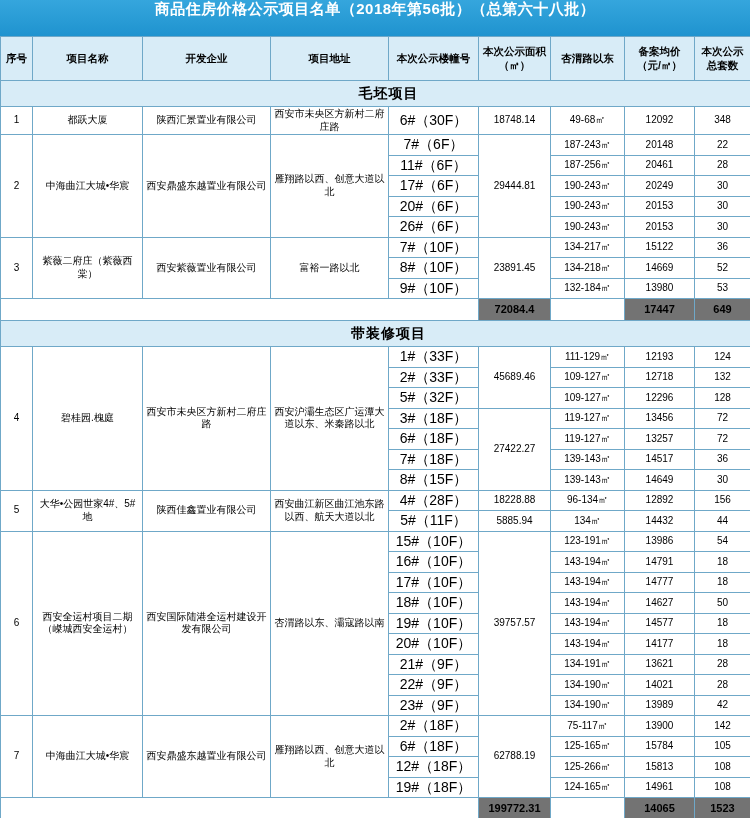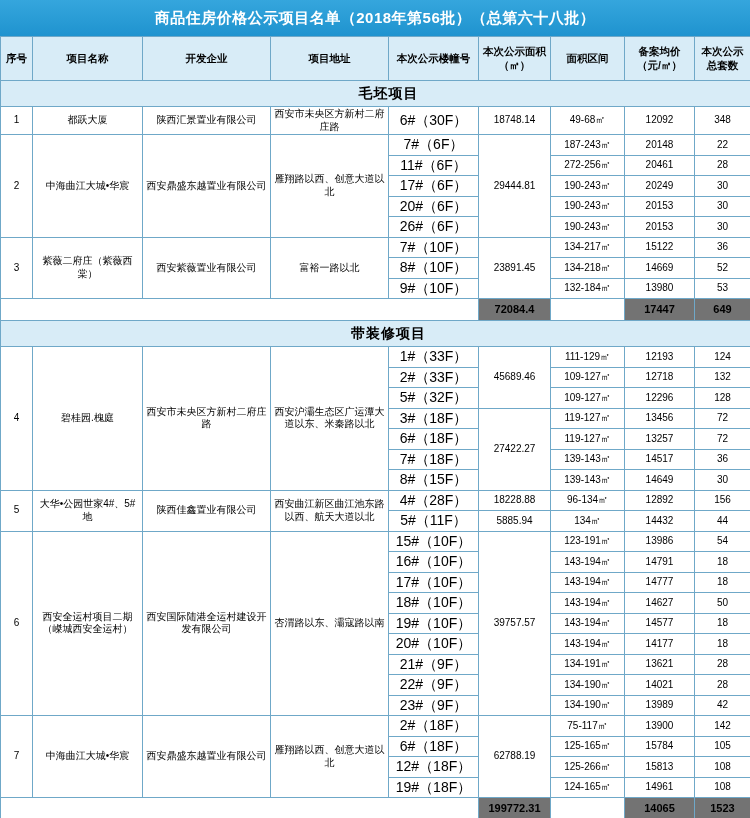--- a/index.html
+++ b/index.html
@@ -17,21 +17,21 @@
     padding: 0;
   }
   .title-bar {
     height: 36px;
     background: #2f9fd8;
     background: linear-gradient(#35a6dd, #1f93cf);
     color: #ffffff;
     font-size: 15px;
     font-weight: bold;
     display: flex;
-    align-items: center;
+    align-items: flex-start;
     justify-content: center;
     letter-spacing: 0.5px;
   }
   table {
     border-collapse: collapse;
     width: 750px;
     table-layout: fixed;
   }
   td, th {
     border: 1px solid #6fa8c8;
@@ -99,21 +99,21 @@
         <col class="c-count">
     </colgroup>
     <thead>
       <tr>
         <th>序号</th>
         <th>项目名称</th>
         <th>开发企业</th>
         <th>项目地址</th>
         <th>本次公示楼幢号</th>
         <th>本次公示面积（㎡）</th>
-        <th>面积区间</th>
+        <th>杏渭路以东</th>
         <th>备案均价（元/㎡）</th>
         <th>本次公示总套数</th>
       </tr>
     </thead>
     <tbody id="tbody">
         <tr class="sectionrow">
           <td colspan="9">毛坯项目</td>
         </tr>
         <tr>
           <td class="num">1</td>
@@ -132,21 +132,21 @@
           <td class="dev" rowspan="5">西安鼎盛东越置业有限公司</td>
           <td class="addr" rowspan="5">雁翔路以西、创意大道以北</td>
           <td class="bldg">7#（6F）</td>
           <td class="num" rowspan="5">29444.81</td>
           <td class="num">187-243㎡</td>
           <td class="num">20148</td>
           <td class="num">22</td>
         </tr>
         <tr>
           <td class="bldg">11#（6F）</td>
-          <td class="num">272-256㎡</td>
+          <td class="num">187-256㎡</td>
           <td class="num">20461</td>
           <td class="num">28</td>
         </tr>
         <tr>
           <td class="bldg">17#（6F）</td>
           <td class="num">190-243㎡</td>
           <td class="num">20249</td>
           <td class="num">30</td>
         </tr>
         <tr>

